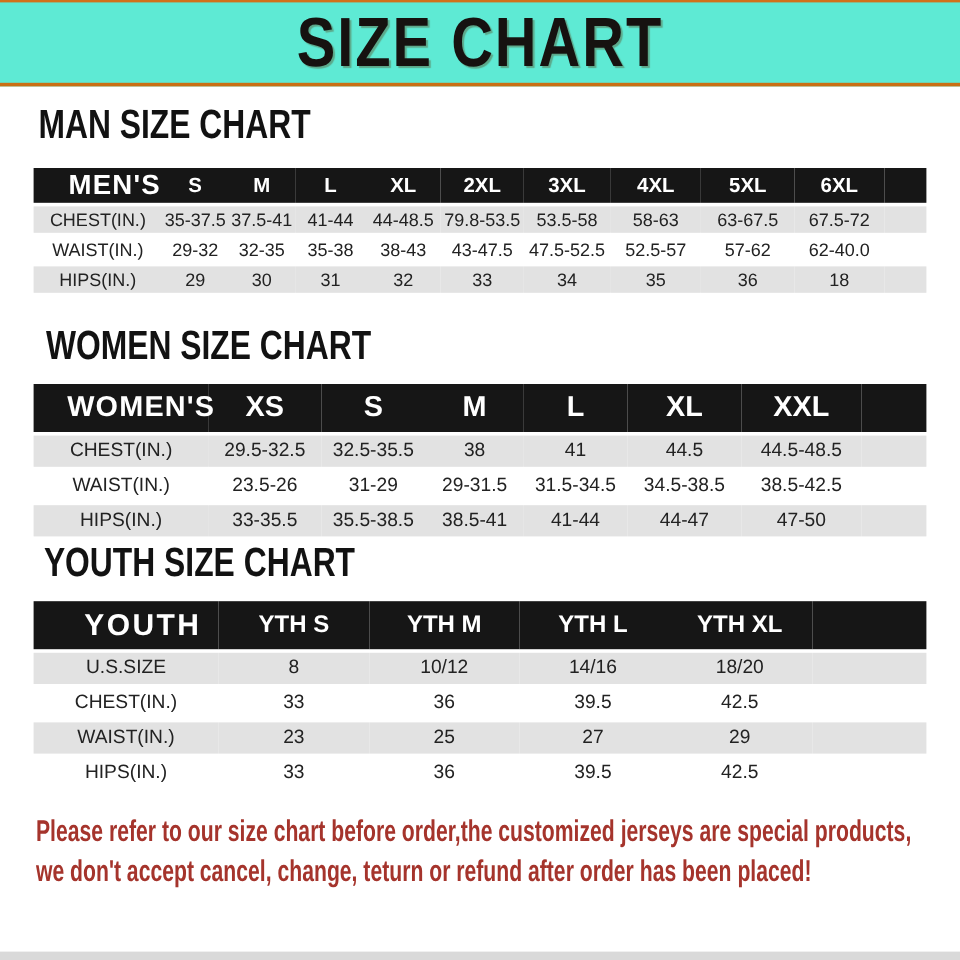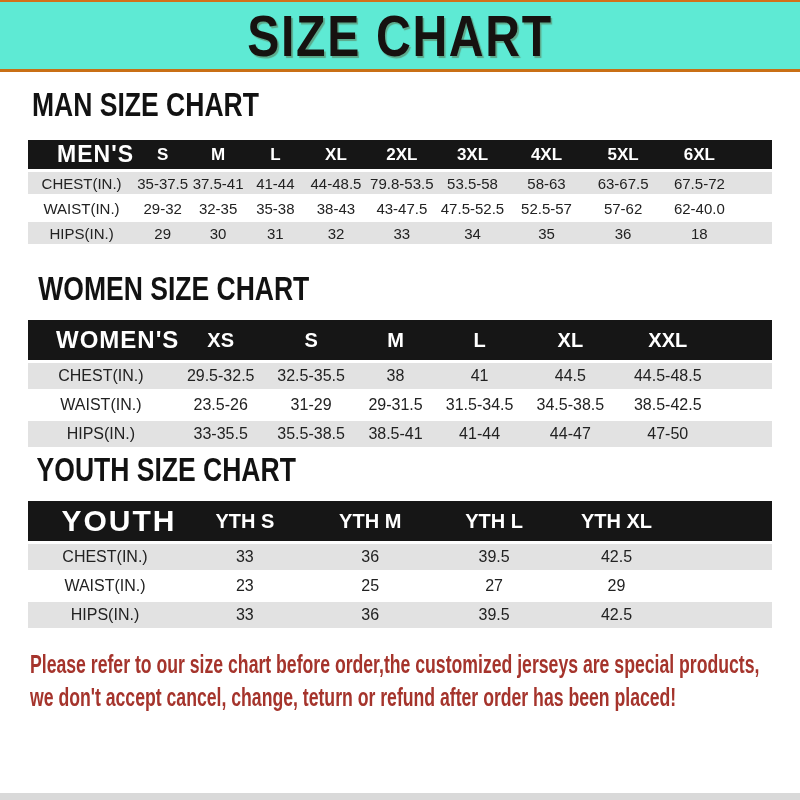--- a/index.html
+++ b/index.html
@@ -25,27 +25,27 @@
   
   table { width:744px; margin:0 auto; border-collapse:separate; border-spacing:0 3px;
           table-layout:fixed; }
   .tbl-man   { margin-top:13px; }
   .tbl-women { margin-top:9px;  }
   .tbl-youth { margin-top:9px;  }
 
   thead th { background:#161616; color:#ffffff; font-weight:bold; text-align:center;
              white-space:nowrap; overflow:visible; }
   .tbl-man thead th   { height:29px; font-size:17px; }
-  .tbl-women thead th { height:40px; font-size:20px; }
+  .tbl-women thead th { height:40px; font-size:24px; }
   .tbl-youth thead th { height:40px; font-size:20px; }
 
   thead th.corner { text-align:center; padding-left:28px; }
   .tbl-man thead th.corner   { font-size:23px; letter-spacing:1px; }
   .tbl-women thead th.corner { font-size:24px; letter-spacing:1px; }
-  .tbl-youth thead th.corner { font-size:30px; letter-spacing:2px; }
+  .tbl-youth thead th.corner { font-size:25px; letter-spacing:2px; }
 
   tbody td { text-align:center; color:#222222; white-space:nowrap; }
   .tbl-man tbody td   { height:22px; font-size:15px; }
   .tbl-women tbody td { height:26px; font-size:16px; }
   .tbl-youth tbody td { height:26px; font-size:16px; }
   tbody tr:nth-child(odd) td  { background:#E2E2E2; }
   tbody tr:nth-child(even) td { background:#ffffff; }
 
   
   .footer-note { margin:17px 0 0 30px; color:#A5342C; font-weight:bold;
@@ -217,20 +217,28 @@
         <th class="corner">YOUTH</th>
         <th>YTH S</th>
         <th>YTH M</th>
         <th>YTH L</th>
         <th>YTH XL</th>
         <th></th>
       </tr>
     </thead>
   <tbody>
       <tr>
+        <td>U.S.SIZE</td>
+        <td>8</td>
+        <td>10/12</td>
+        <td>14/16</td>
+        <td>18/20</td>
+        <td></td>
+      </tr>
+      <tr>
         <td>CHEST(IN.)</td>
         <td>33</td>
         <td>36</td>
         <td>39.5</td>
         <td>42.5</td>
         <td></td>
       </tr>
       <tr>
         <td>WAIST(IN.)</td>
         <td>23</td>

